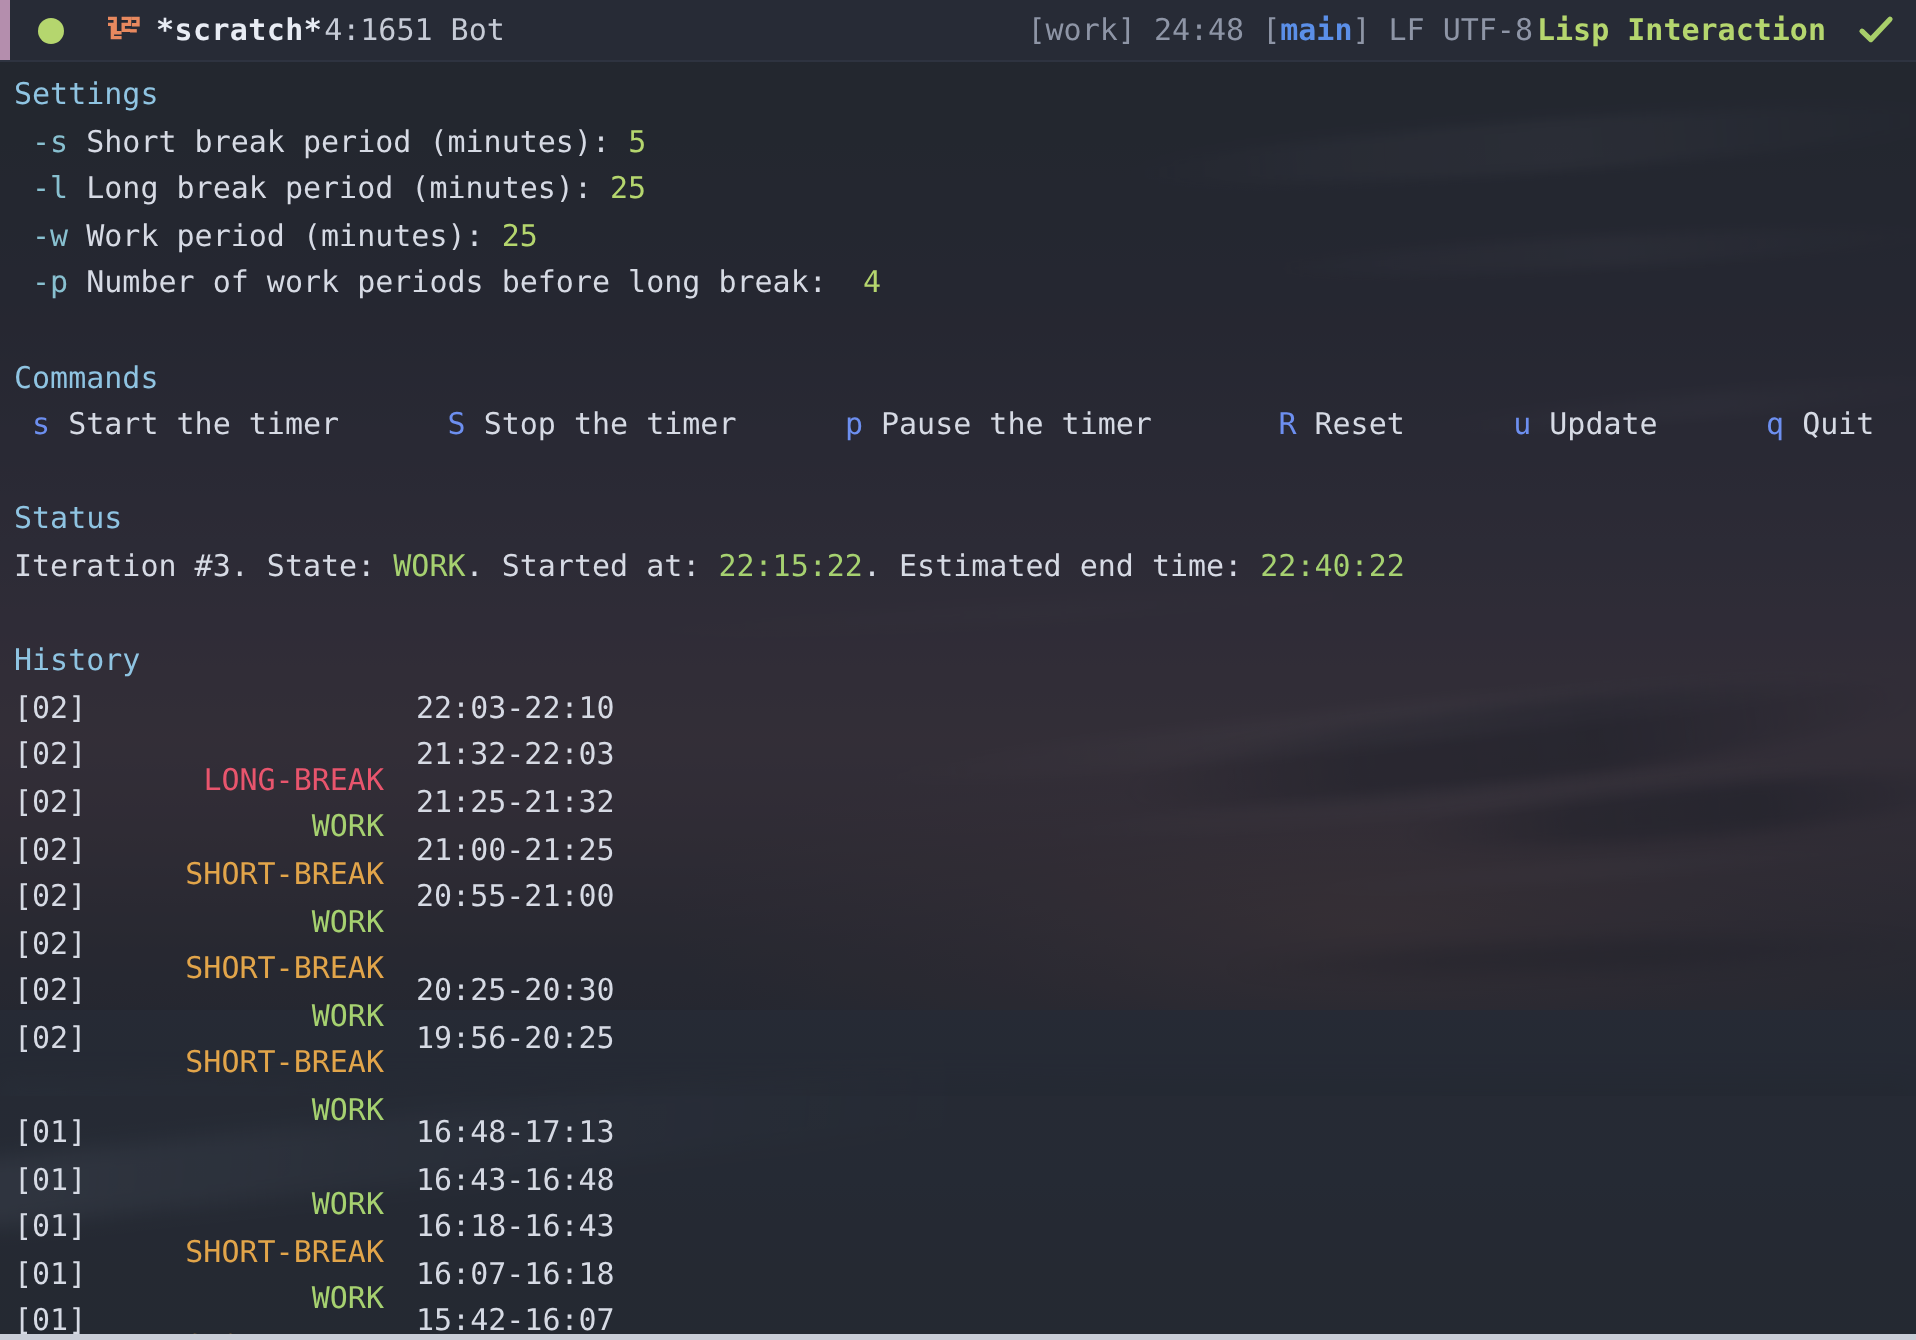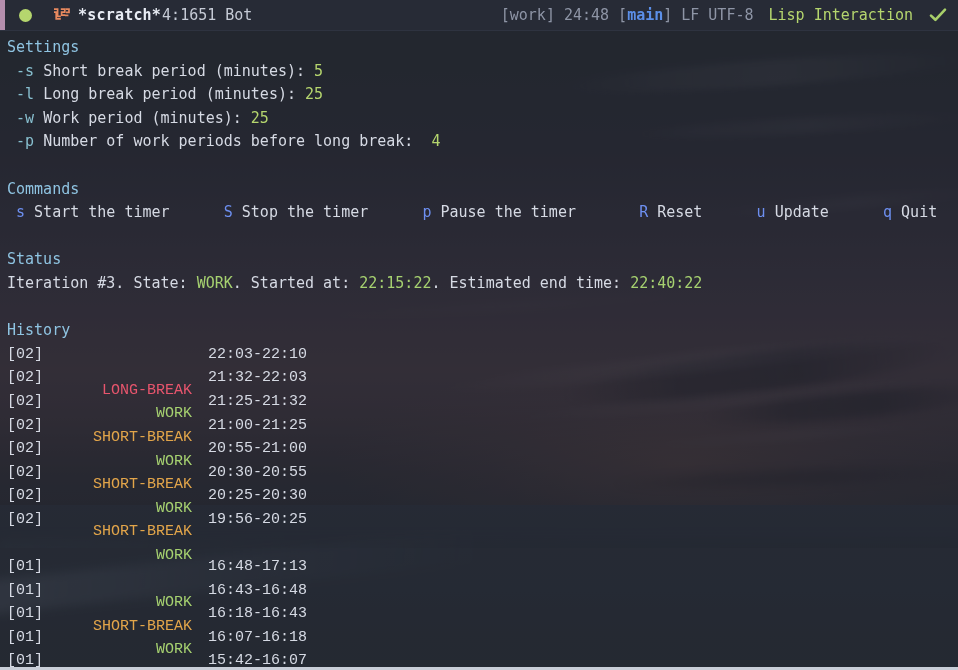--- a/index.html
+++ b/index.html
@@ -165,22 +165,22 @@
     color: #c6cbd6;
     flex: 0 0 auto;
   }
   .spacer { flex: 1 1 auto; }
   .hdr-seg { color: #8e95a6; flex: 0 0 auto; margin-left: 48px; }
   .hdr-seg + .hdr-seg { margin-left: 9px; }
   .brkt { color: #8e95a6; }
   .branch { color: #5b8fe8; font-weight: bold; margin-top: 17px; }
   .major-mode {
     color: #b5d66e;
-    font-weight: normal;
-    margin-left: 15px;
+    font-weight: bold;
+    margin-left: 2px;
     flex: 0 0 auto;
   }
   .check-icon {
     color: #a8cf6a;
     margin-left: 15px;
     display: flex; align-items: center;
     flex: 0 0 auto;
   }
 
   
@@ -201,21 +201,21 @@
   }
   .line.blank { color: transparent; }
   .heading { color: #8fc4e2; }
   .flag { color: #88c0d0; }
   .num  { color: #b5d66e; }
   .key  { color: #6d8ff0; }
   .val-green { color: #a6d170; }
   .txt { color: #d6dae4; }
 
   
-  .hline { display: flex; padding-left: 7px; height: 23.6px; line-height: 23.6px; font-family: Liberation Mono, monospace; }
+  .hline { display: flex; padding-left: 7px; height: 23.6px; line-height: 23.6px; }
   .h-iter  { width: 62px; color: #d6dae4; white-space: pre; }
   .h-state { width: 123px; text-align: right; white-space: pre; margin-top: 36px; }
   .h-time  { padding-left: 16px; color: #d6dae4; white-space: pre; }
   .st-work        { color: #a6d170; }
   .st-short       { color: #e2a54a; }
   .st-long        { color: #e8556d; }
 
   
   .cmd-gap { display: inline-block; }
 
@@ -329,21 +329,20 @@
           <span class="h-time">21:00-21:25</span>
         </div>
         <div class="hline">
           <span class="h-iter">[02]</span>
           <span class="h-state st-short">SHORT-BREAK</span>
           <span class="h-time">20:55-21:00</span>
         </div>
         <div class="hline">
           <span class="h-iter">[02]</span>
           <span class="h-state st-work">WORK</span>
-          <span class="h-time">20:30-20:55</span>
         </div>
         <div class="hline">
           <span class="h-iter">[02]</span>
           <span class="h-state st-short">SHORT-BREAK</span>
           <span class="h-time">20:25-20:30</span>
         </div>
         <div class="hline">
           <span class="h-iter">[02]</span>
           <span class="h-state st-work">WORK</span>
           <span class="h-time">19:56-20:25</span>

